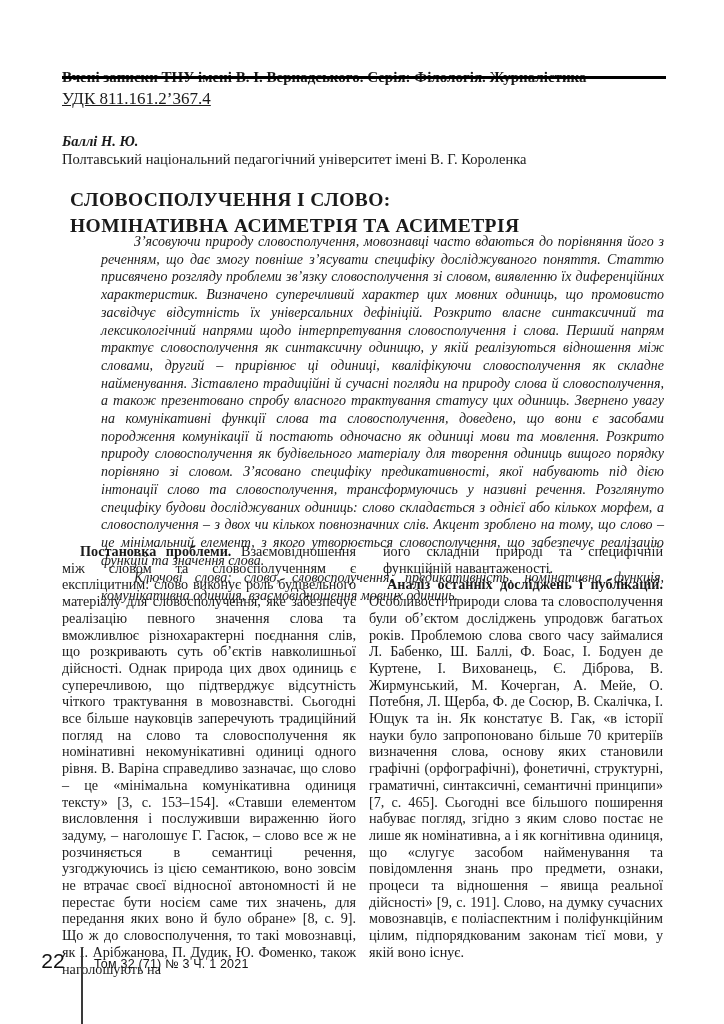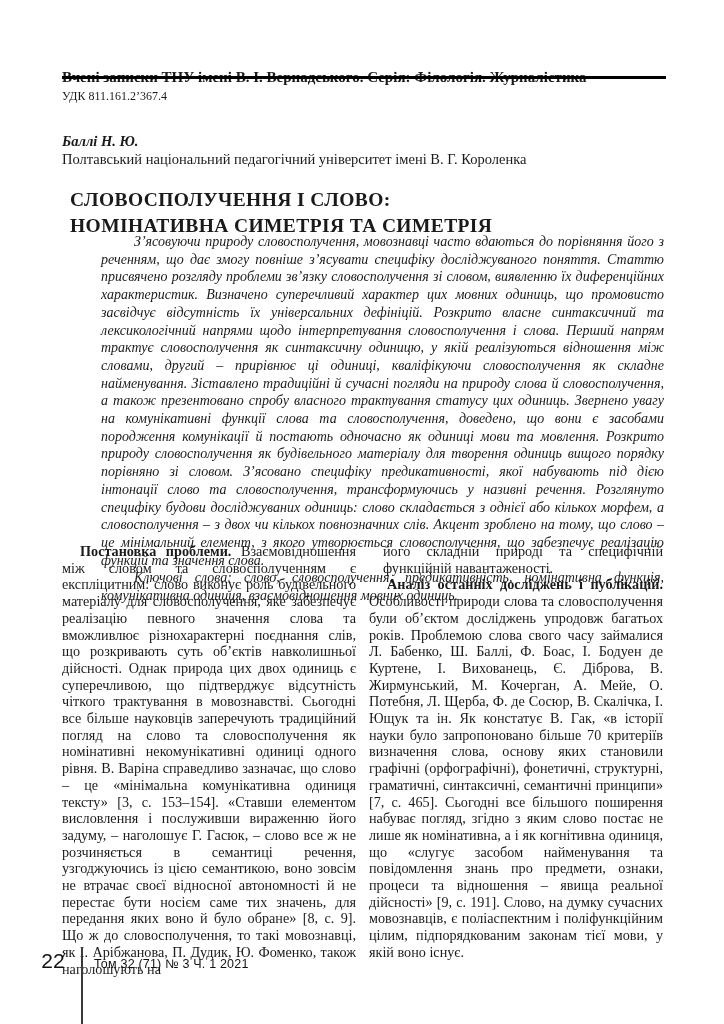--- a/index.html
+++ b/index.html
@@ -14,21 +14,21 @@
   .page { position:absolute; inset:0; }
 
   .journal-header {
     position:absolute; left:62px; top:68px; width:604px;
     font-weight:bold; font-size:15px; line-height:18px;
   }
   .header-rule {
     position:absolute; left:62px; top:76px; width:604px; height:3px;
     background:#000;
   }
-  .udc { position:absolute; left:62px; top:89px;  font-size:12px; }
+  .udc { position:absolute; left:62px; top:89px;  font-size:17px;text-decoration:underline; }
   .doi { position:absolute; left:62px; top:105px; font-size:13.5px; }
 
   .author {
     position:absolute; left:62px; top:133px;
     font-size:14.5px; font-weight:bold; font-style:italic;
   }
   .affiliation { position:absolute; left:62px; top:151px; font-size:14.5px; }
 
   .title {
     position:absolute; left:62px; top:179px; margin:8px; width:604px;
@@ -78,21 +78,21 @@
   <div class="journal-header">Вчені записки ТНУ імені В. І. Вернадського. Серія: Філологія. Журналістика</div>
   <div class="header-rule"></div>
 
   <div class="udc">УДК 811.161.2’367.4</div>
 
   <div class="author">Баллі Н. Ю.</div>
   <div class="affiliation">Полтавський національний педагогічний університет імені В. Г. Короленка</div>
 
   <h1 class="title">
     <span class="title-line">СЛОВОСПОЛУЧЕННЯ І СЛОВО:</span>
-    <span class="title-line">НОМІНАТИВНА СИМЕТРІЯ ТА СИМЕТРІЯ</span>
+    <span class="title-line">НОМІНАТИВНА АСИМЕТРІЯ ТА АСИМЕТРІЯ</span>
   </h1>
 
   <div class="abstract">
     <p class="abs-p">З’ясовуючи природу словосполучення, мовознавці часто вдаються до порівняння його з реченням, що дає змогу повніше з’ясувати специфіку досліджуваного поняття. Статтю присвячено розгляду проблеми зв’язку словосполучення зі словом, виявленню їх диференційних характеристик. Визначено суперечливий характер цих мовних одиниць, що промовисто засвідчує відсутність їх універсальних дефініцій. Розкрито власне синтаксичний та лексикологічний напрями щодо інтерпретування словосполучення і слова. Перший напрям трактує словосполучення як синтаксичну одиницю, у якій реалізуються відношення між словами, другий – прирівнює ці одиниці, кваліфікуючи словосполучення як складне найменування. Зіставлено традиційні й сучасні погляди на природу слова й словосполучення, а також презентовано спробу власного трактування статусу цих одиниць. Звернено увагу на комунікативні функції слова та словосполучення, доведено, що вони є засобами породження комунікації й постають одночасно як одиниці мови та мовлення. Розкрито природу словосполучення як будівельного матеріалу для творення одиниць вищого порядку порівняно зі словом. З’ясовано специфіку предикативності, якої набувають під дією інтонації слово та словосполучення, трансформуючись у називні речення. Розглянуто специфіку будови досліджуваних одиниць: слово складається з однієї або кількох морфем, а словосполучення – з двох чи кількох повнозначних слів. Акцент зроблено на тому, що слово – це мінімальний елемент, з якого утворюється словосполучення, що забезпечує реалізацію функцій та значення слова.</p>
     <p class="abs-p"><b class="kw-label">Ключові слова:</b><span> слово, словосполучення, предикативність, номінативна функція, комунікативна одиниця, взаємовідношення мовних одиниць.</span></p>
   </div>
 
   <div class="columns">
     <div class="col">
       <p><b class="lead">Постановка проблеми.</b><span> Взаємовідношення між словом та словосполученням є експліцитним: слово виконує роль будівельного матеріалу для словосполучення, яке забезпечує реалізацію певного значення слова та вможливлює різнохарактерні поєднання слів, що розкривають суть об’єктів навколишньої дійсності. Однак природа цих двох одиниць є суперечливою, що підтверджує відсутність чіткого трактування в мовознавстві. Сьогодні все більше науковців заперечують традиційний погляд на слово та словосполучення як номінативні некомунікативні одиниці одного рівня. В. Варіна справедливо зазначає, що слово – це «мінімальна комунікативна одиниця тексту» [3, с. 153–154]. «Ставши елементом висловлення і послуживши вираженню його задуму, – наголошує Г. Гасюк, – слово все ж не розчиняється в семантиці речення, узгоджуючись із цією семантикою, воно зовсім не втрачає своєї відносної автономності й не перестає бути носієм саме тих значень, для передання яких воно й було обране» [8, с. 9]. Що ж до словосполучення, то такі мовознавці, як І. Арібжанова, П. Дудик, Ю. Фоменко, також наголошують на</span></p>

